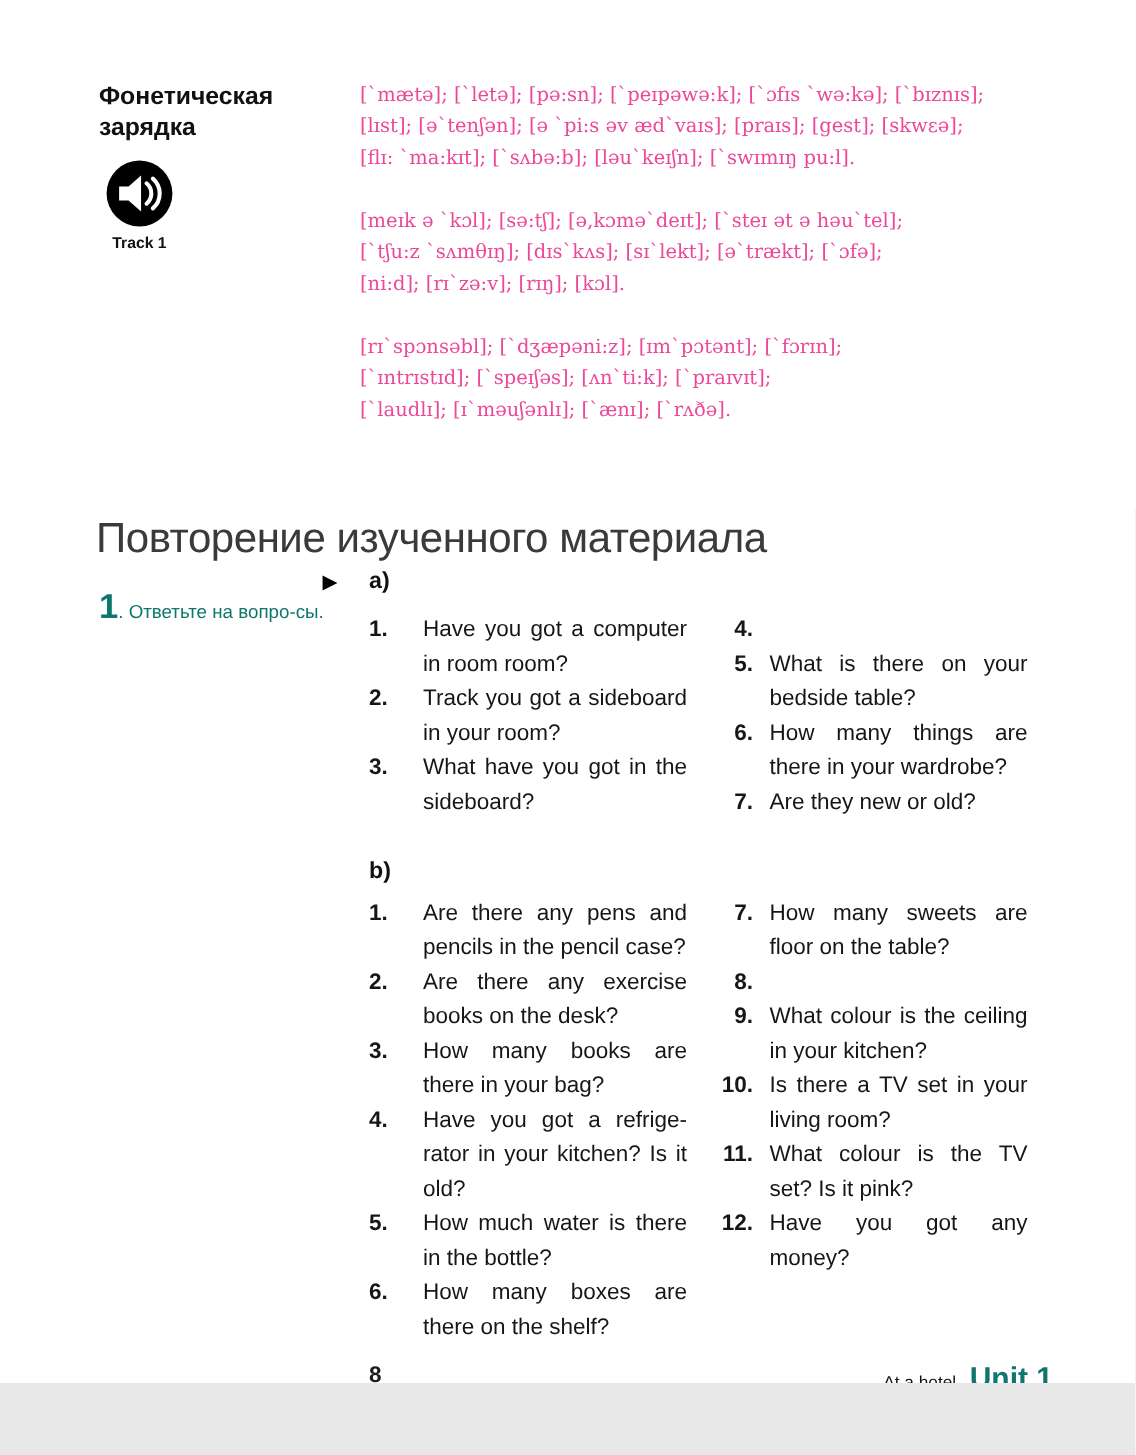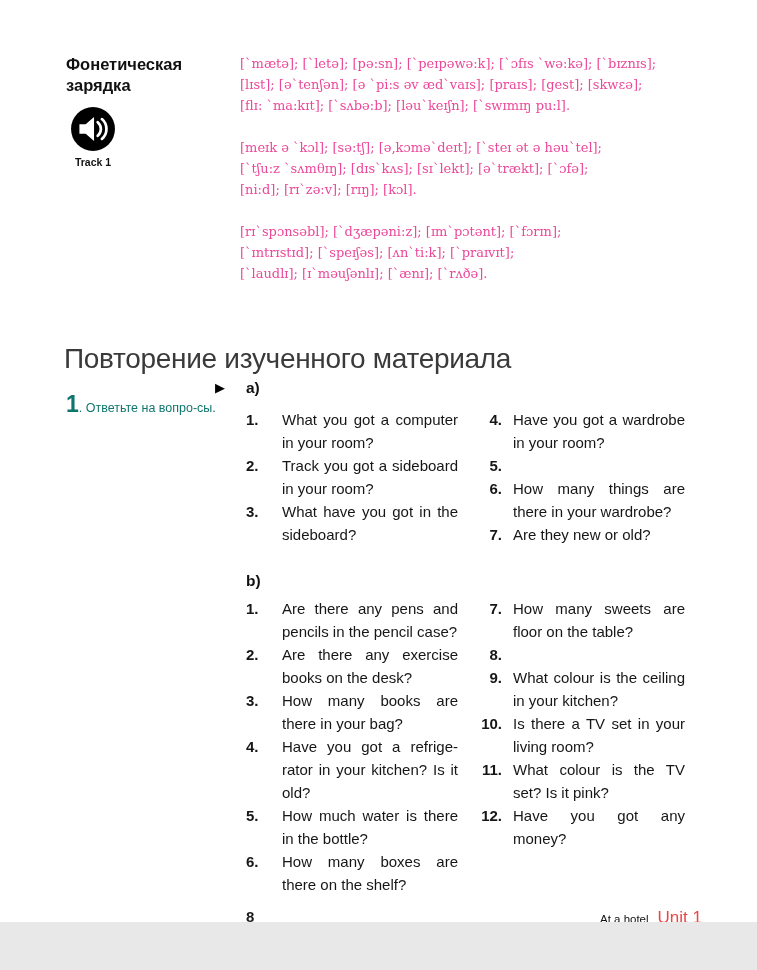--- a/index.html
+++ b/index.html
@@ -54,21 +54,21 @@
   .q{display:flex;}
   .qn{flex:0 0 36px;font-weight:700;}
   .col-r .qn{text-align:right;padding-right:11px;box-sizing:border-box;}
   .qt{flex:1;text-align:justify;}
   
   .page-number{position:absolute;left:246px;top:908px;font-size:15px;font-weight:700;}
   .footer-right{
     position:absolute;right:55px;top:908px;display:flex;align-items:baseline;gap:9px;
   }
   .footer-topic{font-size:11.5px;color:#111;}
-  .footer-unit{font-size:17px;font-weight:400;color:#ef4444;}
+  .footer-unit{font-size:20px;font-weight:700;color:#0f766e;}
   .bottom-bar{position:absolute;left:8px;top:959px;width:692px;height:9px;background:#101010;}
 </style>
 </head>
 <body>
 
 <div class="page">
 
   <div class="phon-head">Фонетическая
 зарядка</div>
 
@@ -99,38 +99,38 @@
   <div class="instruction"><span class="ex-num">1</span><span>. </span><span>Ответьте на вопро-сы.</span></div>
 
   <div class="marker">▶</div>
 
   <div class="label-a">a)</div>
 
   <div class="qgrid" id="grid-a">
     <div class="col-l">
       <div class="q">
         <span class="qn">1.</span>
-        <span class="qt">What you got a computer in your room?</span>
+        <span class="qt">Have you got a computer in room room?</span>
       </div>
       <div class="q">
         <span class="qn">2.</span>
         <span class="qt">Track you got a sideboard in your room?</span>
       </div>
       <div class="q">
         <span class="qn">3.</span>
         <span class="qt">What have you got in the sideboard?</span>
       </div>
     </div>
     <div class="col-r">
       <div class="q">
         <span class="qn">4.</span>
-        <span class="qt">Have you got a wardrobe in your room?</span>
       </div>
       <div class="q">
         <span class="qn">5.</span>
+        <span class="qt">What is there on your bedside table?</span>
       </div>
       <div class="q">
         <span class="qn">6.</span>
         <span class="qt">How many things are there in your wardrobe?</span>
       </div>
       <div class="q">
         <span class="qn">7.</span>
         <span class="qt">Are they new or old?</span>
       </div>
     </div>

